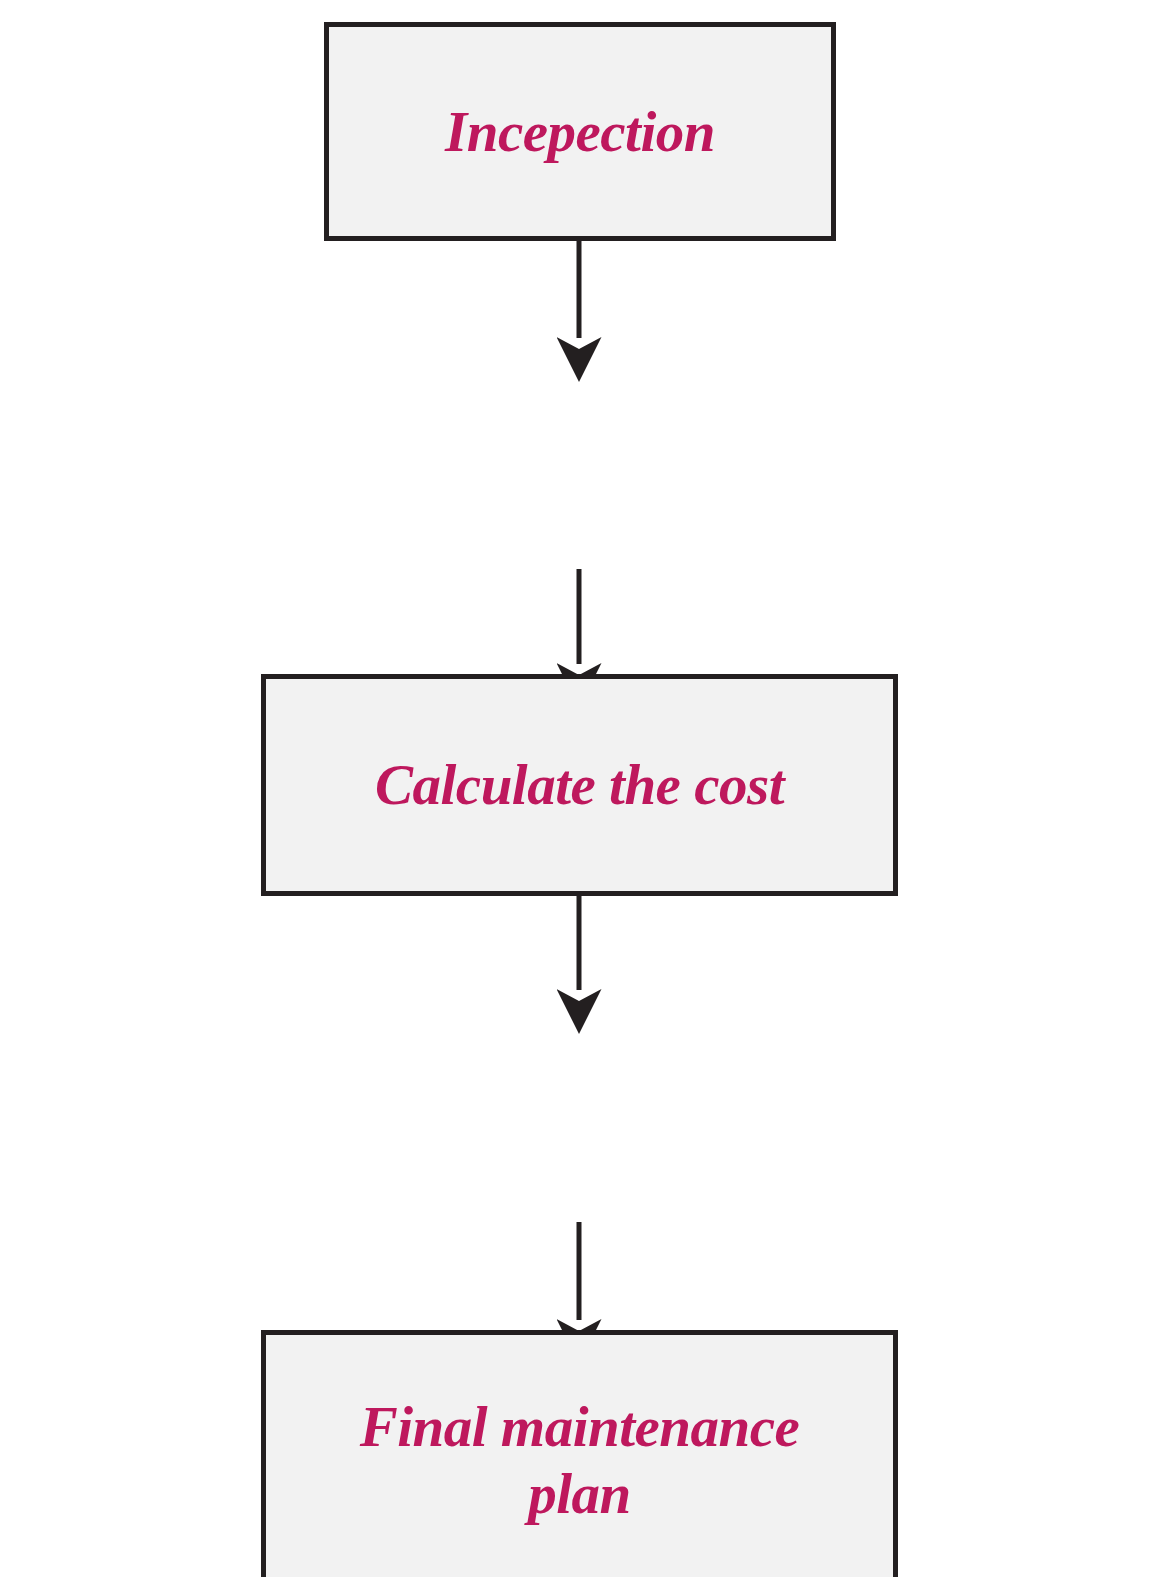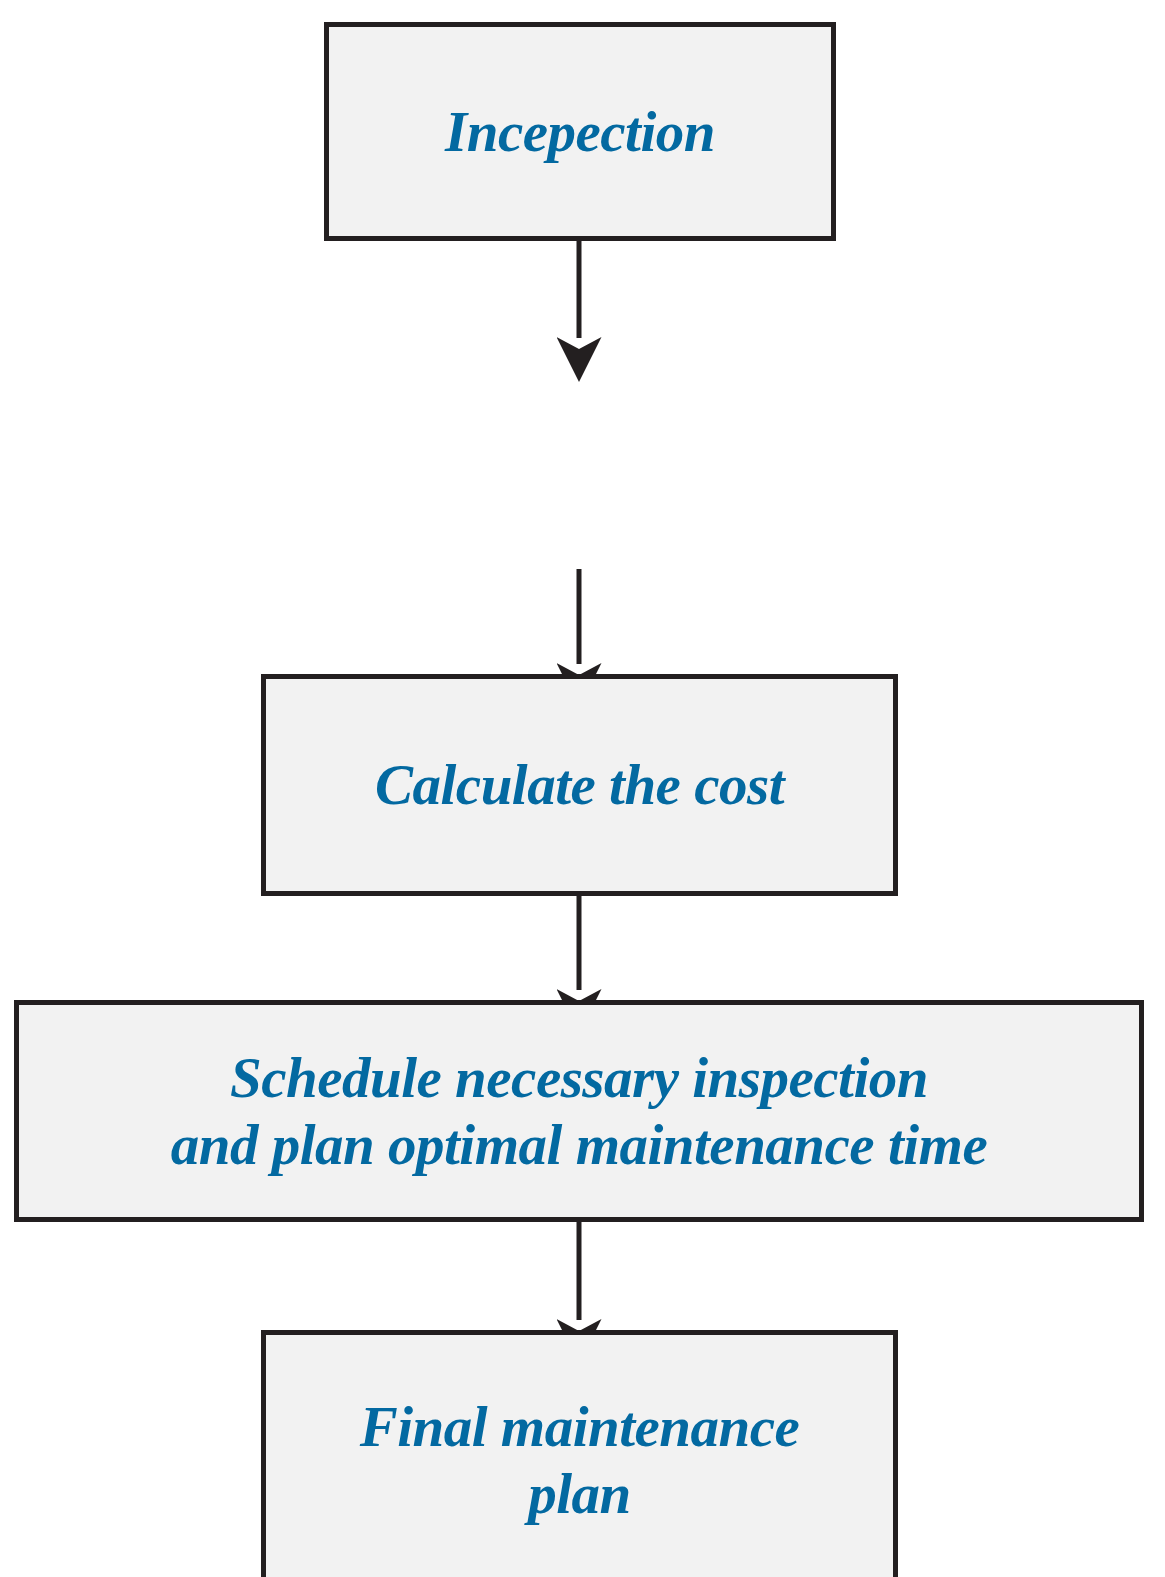--- a/index.html
+++ b/index.html
@@ -24,21 +24,21 @@
     background: #F2F2F2;
     border: 5px solid #231F20;
     display: flex;
     align-items: center;
     justify-content: center;
     text-align: center;
   }
   .node-label {
     font-weight: bold;
     font-style: italic;
-    color: #0369a1;
+    color: #be185d;
     line-height: 1.18;
     letter-spacing: -0.5px;
     padding: 0 8px;
     white-space: pre-line;
   }
   
   #node-0 { left: 324px; top: 22px;   width: 512px; height: 219px; }
   #node-1 { left: 210px; top: 348px;  width: 739px; height: 221px; }
   #node-2 { left: 261px; top: 674px;  width: 637px; height: 222px; }
   #node-3 { left: 14px;  top: 1000px; width: 1130px; height: 222px; }
@@ -88,23 +88,19 @@
 
   <div class="node" id="node-0">
     <span class="node-label">Incepection</span>
   </div>
 
 
   <div class="node" id="node-2">
     <span class="node-label">Calculate the cost</span>
   </div>
 
-  <div class="node" id="node-3">
-    <span class="node-label">Schedule necessary inspection
-and plan optimal maintenance time</span>
-  </div>
 
   <div class="node" id="node-4">
     <span class="node-label">Final maintenance
 plan</span>
   </div>
 
 </div>
 
 </body></html>

